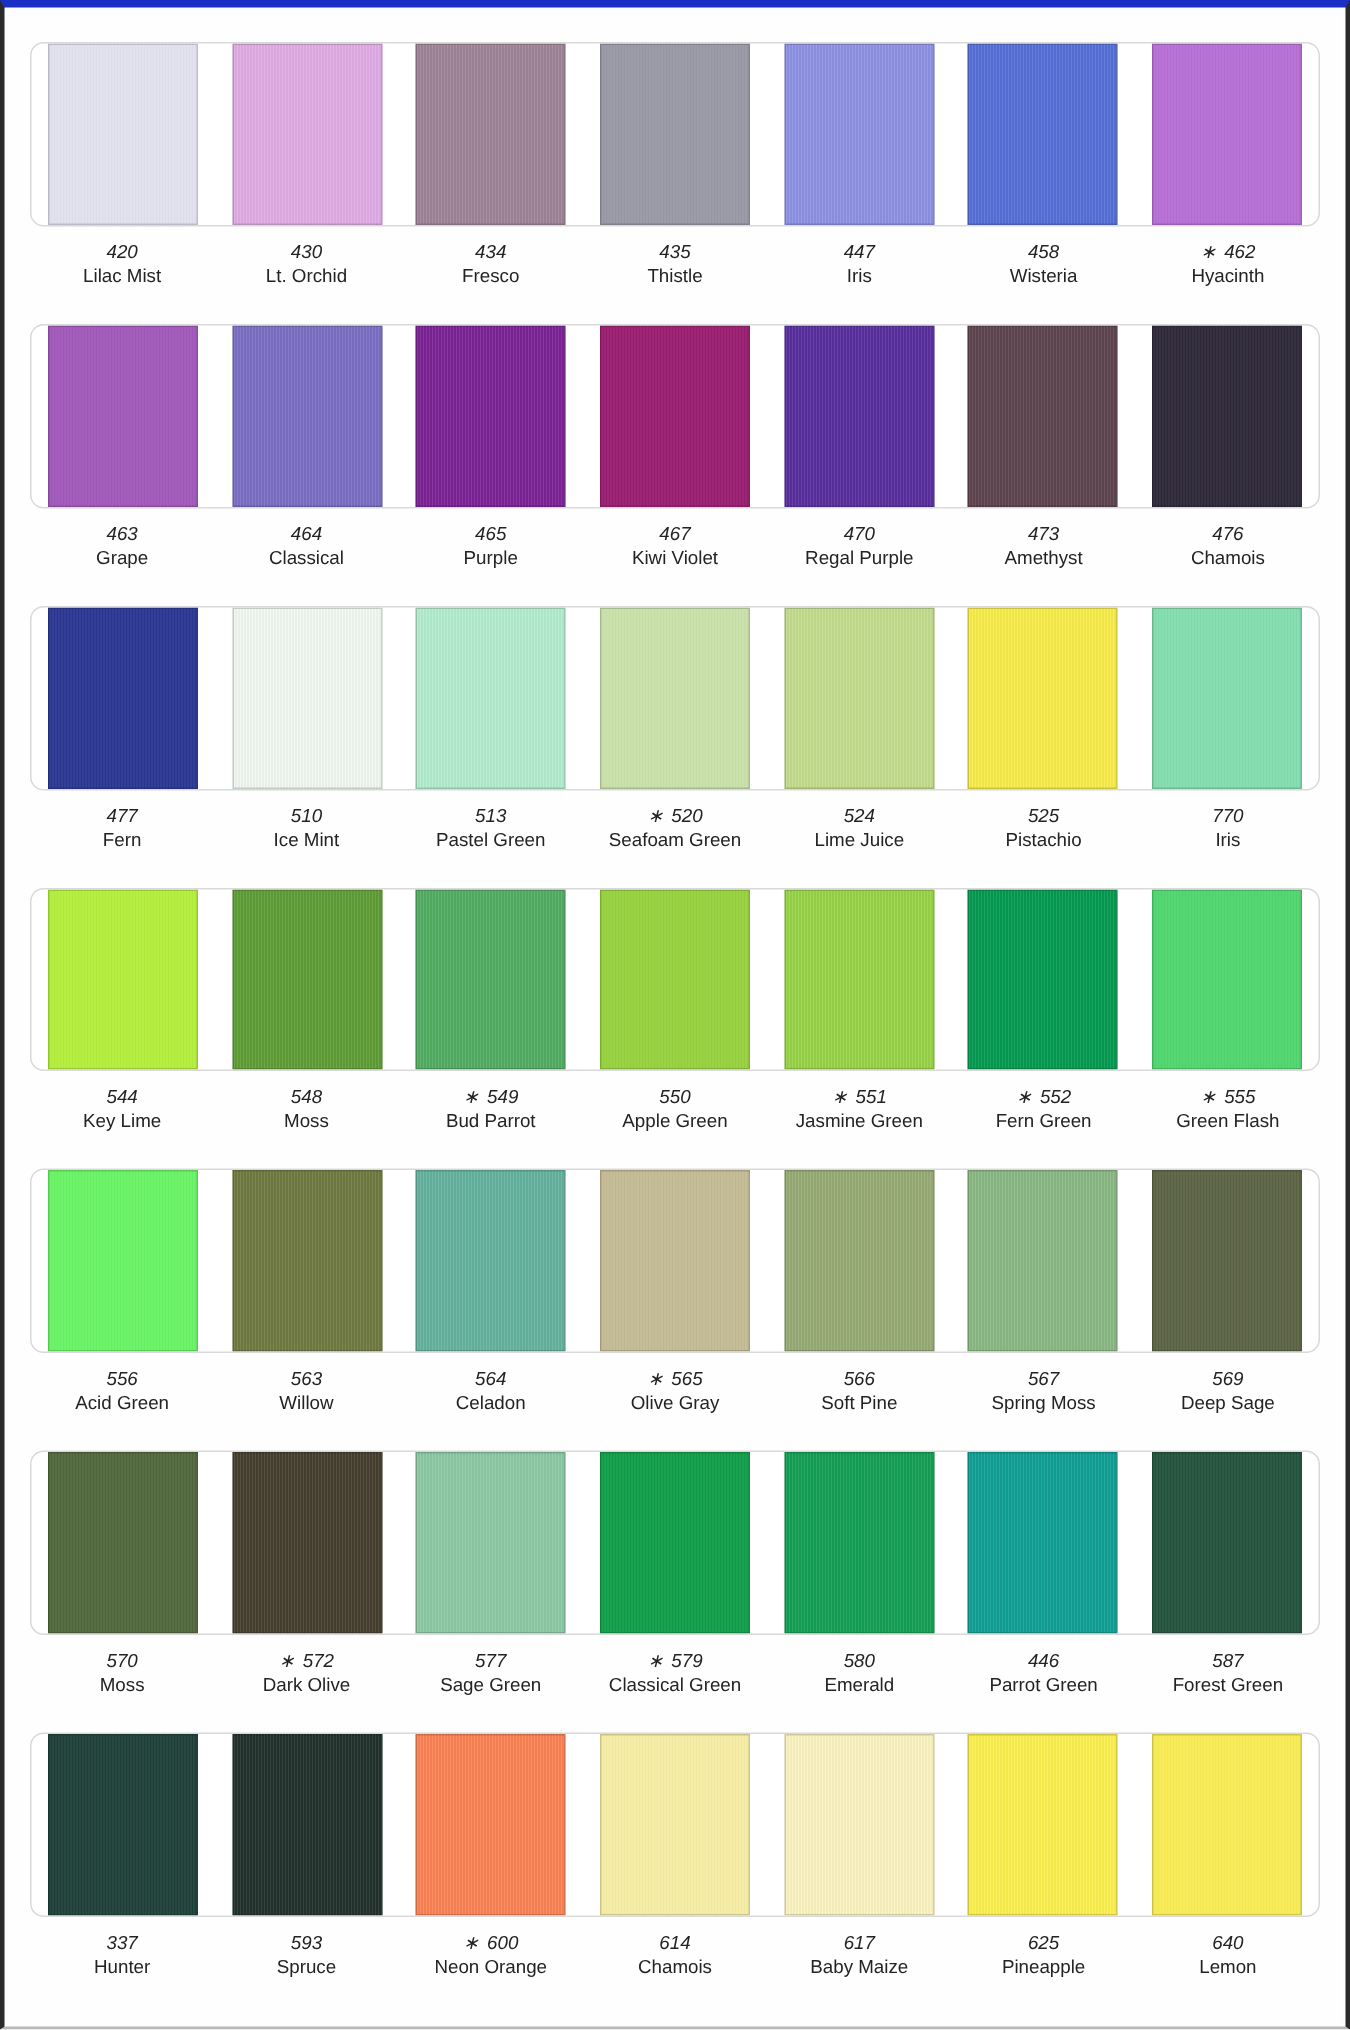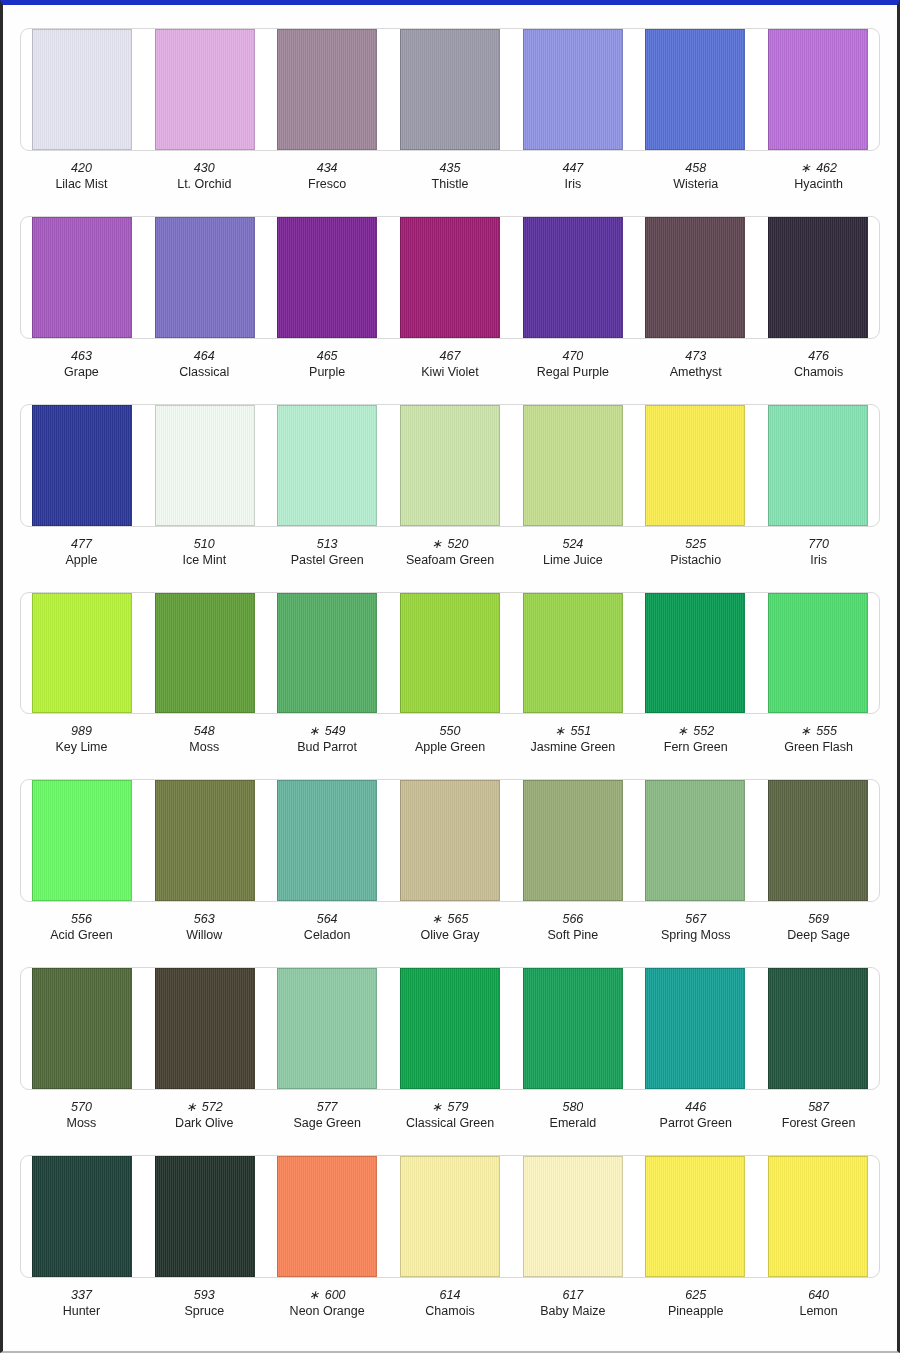--- a/index.html
+++ b/index.html
@@ -246,21 +246,21 @@
           <div class="swatch-cell">
             <div class="swatch" title="525 Pistachio" style="background-color: rgb(248, 236, 74);"></div>
           </div>
           <div class="swatch-cell">
             <div class="swatch" title="530 Mint" style="background-color: rgb(131, 224, 176);"></div>
           </div>
         </div>
         <div class="caption-strip">
           <div class="caption-cell">
             <span class="caption-code"><span>477</span></span>
-            <span class="caption-name">Apple</span>
+            <span class="caption-name">Fern</span>
           </div>
           <div class="caption-cell">
             <span class="caption-code"><span>510</span></span>
             <span class="caption-name">Ice Mint</span>
           </div>
           <div class="caption-cell">
             <span class="caption-code"><span>513</span></span>
             <span class="caption-name">Pastel Green</span>
           </div>
           <div class="caption-cell">
@@ -300,21 +300,21 @@
           </div>
           <div class="swatch-cell">
             <div class="swatch" title="552 Fern Green" style="background-color: rgb(5, 154, 81);"></div>
           </div>
           <div class="swatch-cell">
             <div class="swatch" title="555 Green Flash" style="background-color: rgb(80, 217, 112);"></div>
           </div>
         </div>
         <div class="caption-strip">
           <div class="caption-cell">
-            <span class="caption-code"><span>989</span></span>
+            <span class="caption-code"><span>544</span></span>
             <span class="caption-name">Key Lime</span>
           </div>
           <div class="caption-cell">
             <span class="caption-code"><span>548</span></span>
             <span class="caption-name">Moss</span>
           </div>
           <div class="caption-cell">
             <span class="caption-code"><span class="star">∗ </span><span>549</span></span>
             <span class="caption-name">Bud Parrot</span>
           </div>

